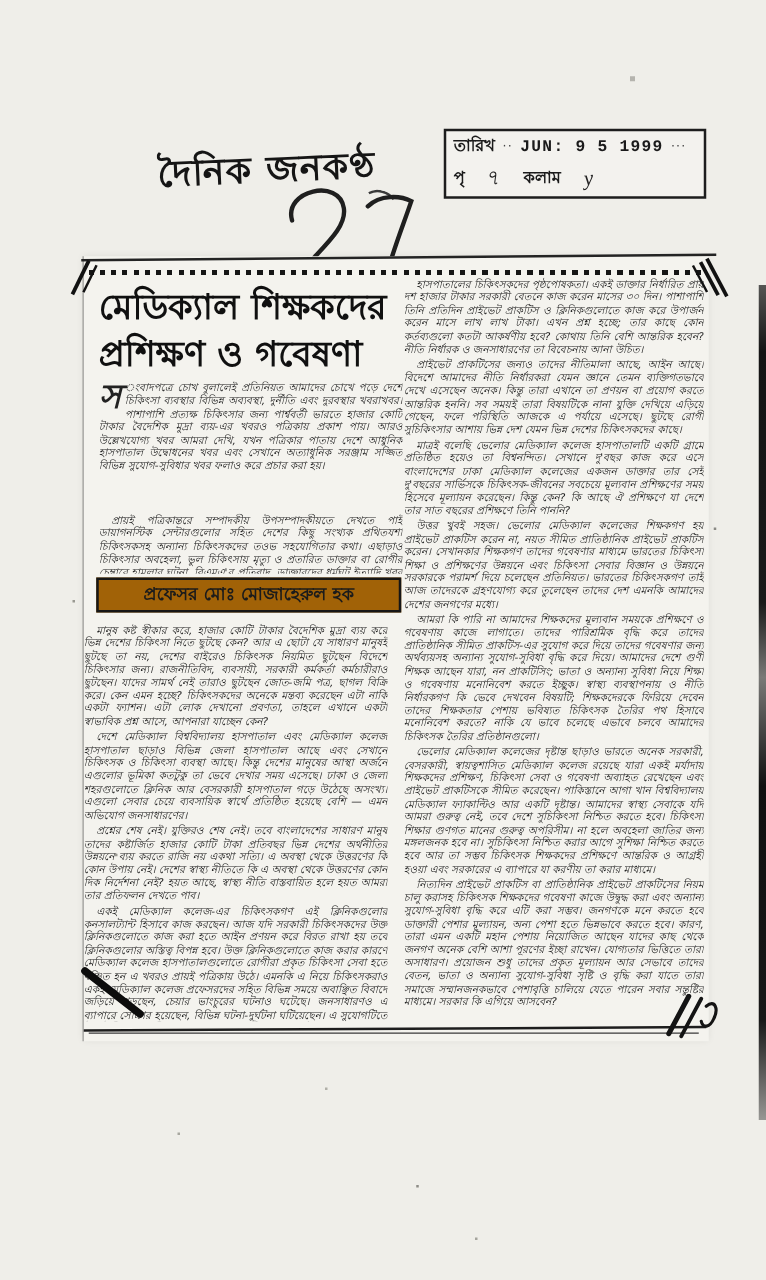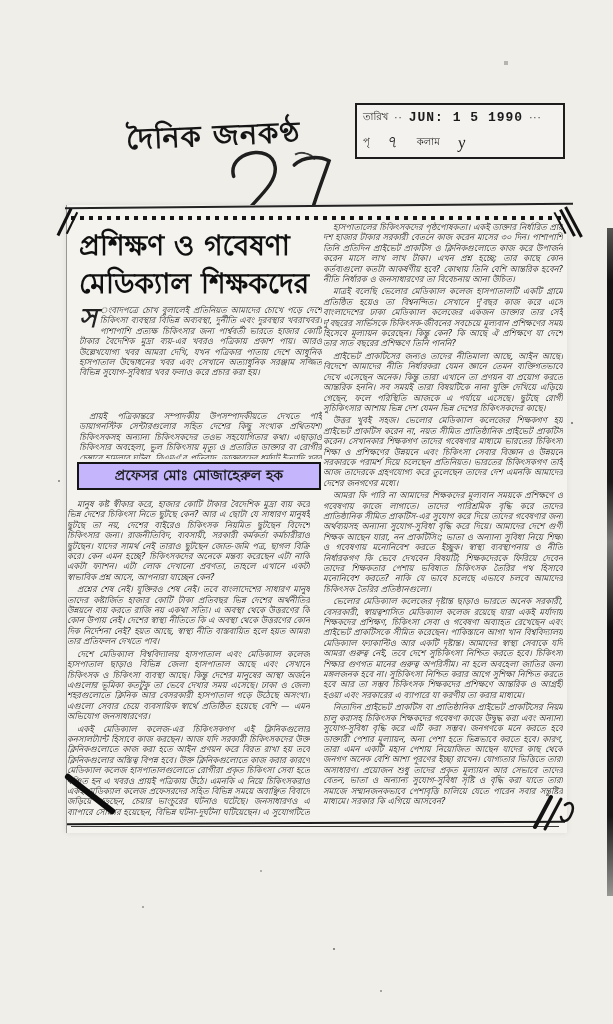--- a/index.html
+++ b/index.html
@@ -9,21 +9,21 @@
   .masthead{position:absolute;left:126px;top:112px;width:200px;
             font-family:"DejaVu Serif",serif;font-weight:bold;font-size:29px;
             transform:rotate(-2.5deg);letter-spacing:1px;color:#151515;white-space:nowrap;
             overflow:hidden;}
   .pen-curve{position:absolute;left:288px;top:152px;width:26px;height:22px;
              border:2px solid transparent;border-top:2.5px solid #3a3a3a;border-radius:50%;
              transform:rotate(14deg);}
   .stamp{position:absolute;left:355px;top:103px;width:206px;height:52px;
          border:2.5px solid #1d1d1d;background:rgba(255,255,255,0.25);}
   .stamp-row{display:flex;align-items:center;height:25px;padding:0 6px;gap:6px;}
-  .stamp-label{font-weight:normal;font-size:10px;}
+  .stamp-label{font-weight:bold;font-size:13px;}
   .stamp-date{font-family:"Liberation Mono",monospace;font-weight:bold;font-size:13px;
               letter-spacing:1px;}
   .stamp-dots{font-size:10px;color:#444;letter-spacing:1px;}
   .hand{font-family:"Liberation Serif",serif;font-style:italic;font-size:17px;color:#222;
         transform:rotate(-6deg);display:inline-block;}
   .handnum{position:absolute;left:212px;top:138px;width:140px;height:105px;
            transform:rotate(-4deg);}
   .handnum path{fill:none;stroke:#1f1f1f;stroke-width:4;stroke-linecap:round;}
   
   .clipping{position:absolute;left:66px;top:205px;width:500px;height:628px;
@@ -43,21 +43,21 @@
             font-weight:bold;font-size:28px;line-height:38px;color:#101010;}
   .headline div{white-space:nowrap;overflow:hidden;}
   .bodytext{font-size:8.4px;line-height:10.4px;text-align:justify;color:#222;
             overflow:hidden;font-style:italic;}
   .bodytext p{margin:0 0 2px 0;text-indent:10px;}
   .intro{position:absolute;left:12px;top:100px;width:243px;height:104px;}
   .dropcap{float:left;font-size:27px;line-height:22px;font-weight:bold;padding:2px 3px 0 0;}
   .left-upper{position:absolute;left:12px;top:206px;width:243px;height:48px;}
   .byline{position:absolute;left:10px;top:257px;width:240px;height:24px;
           border:2.5px solid #161616;display:flex;align-items:center;justify-content:center;
-          font-weight:bold;font-size:14px;white-space:nowrap;overflow:hidden;background:#c4b5fd;}
+          font-weight:bold;font-size:14px;white-space:nowrap;overflow:hidden;background:#a16207;}
   .left-lower{position:absolute;left:0;top:294px;width:243px;height:318px;}
   .right-col{position:absolute;left:256px;top:17px;width:240px;height:598px;}
   .bottom-rule1{position:absolute;left:0;right:2px;top:617px;height:2px;background:#1d1d1d;
                 transform:rotate(-0.3deg);}
   .bottom-rule2{position:absolute;left:4px;right:8px;top:621px;height:1px;background:#3a3a3a;}
   .slash-bl{position:absolute;left:-8px;top:586px;width:62px;height:6px;background:#0c0c0c;
             border-radius:3px;transform:rotate(38deg);}
   .endmarks{position:absolute;left:462px;top:590px;width:46px;height:40px;}
   .endmarks path{fill:none;stroke:#141414;stroke-linecap:round;}
   
@@ -74,21 +74,21 @@
 
 <div class="page">
 
   <div class="masthead">দৈনিক জনকণ্ঠ</div>
   <div class="pen-curve"></div>
 
   <div class="stamp">
     <div class="stamp-row">
       <span class="stamp-label">তারিখ</span>
       <span class="stamp-dots">··</span>
-      <span class="stamp-date">JUN: 1 5 1990</span>
+      <span class="stamp-date">JUN: 9 5 1999</span>
       <span class="stamp-dots">···</span>
     </div>
     <div class="stamp-row">
       <span class="stamp-label">পৃ</span>
       <span class="hand" style="margin:0 14px 0 10px">৭</span>
       <span class="stamp-label">কলাম</span>
       <span class="hand" style="margin-left:12px">y</span>
     </div>
   </div>
 
@@ -100,46 +100,46 @@
   <div class="clipping">
     <div class="clip-topline"></div>
     <div class="dotted-rule"></div>
     <div class="tear tl1"></div>
     <div class="tear tl2"></div>
     <div class="tear tr1"></div>
     <div class="tear tr2"></div>
     <div class="tear tr3"></div>
 
     <div class="headline">
+      <div>মেডিক্যাল শিক্ষকদের</div>
       <div>প্রশিক্ষণ ও গবেষণা</div>
-      <div>মেডিক্যাল শিক্ষকদের</div>
     </div>
 
     <div class="bodytext intro">
       <span class="dropcap">স</span>
       <span>ংবাদপত্রে চোখ বুলালেই প্রতিনিয়ত আমাদের চোখে পড়ে দেশে চিকিৎসা ব্যবস্থার বিভিন্ন অব্যবস্থা, দুর্নীতি এবং দুরবস্থার খবরাখবর। পাশাপাশি প্রত্যক্ষ চিকিৎসার জন্য পার্শ্ববর্তী ভারতে হাজার কোটি টাকার বৈদেশিক মুদ্রা ব্যয়-এর খবরও পত্রিকায় প্রকাশ পায়। আরও উল্লেখযোগ্য খবর আমরা দেখি, যখন পত্রিকার পাতায় দেশে আধুনিক হাসপাতাল উদ্বোধনের খবর এবং সেখানে অত্যাধুনিক সরঞ্জাম সজ্জিত বিভিন্ন সুযোগ-সুবিধার খবর ফলাও করে প্রচার করা হয়।</span>
     </div>
 
     <div class="bodytext left-upper">
         <p>প্রায়ই পত্রিকান্তরে সম্পাদকীয় উপসম্পাদকীয়তে দেখতে পাই ডায়াগনস্টিক সেন্টারগুলোর সহিত দেশের কিছু সংখ্যক প্রথিতযশা চিকিৎসকসহ অন্যান্য চিকিৎসকদের তওভ সহযোগিতার কথা। এছাড়াও চিকিৎসার অবহেলা, ভুল চিকিৎসায় মৃত্যু ও প্রতারিত ডাক্তার বা রোগীর চেম্বারে হামলার ঘটনা, বিএমএ'র প্রতিবাদ, ডাক্তারদের ধর্মঘট ইত্যাদি খবর তো নিয়মিতই ছাপা হচ্ছে।</p>
       </div>
 
     <div class="byline">প্রফেসর মোঃ মোজাহেরুল হক</div>
 
     <div class="bodytext left-lower">
         <p>মানুষ কষ্ট স্বীকার করে, হাজার কোটি টাকার বৈদেশিক মুদ্রা ব্যয় করে ভিন্ন দেশের চিকিৎসা নিতে ছুটছে কেন? আর এ ছোটা যে সাধারণ মানুষই ছুটছে তা নয়, দেশের বাইরেও চিকিৎসক নিয়মিত ছুটছেন বিদেশে চিকিৎসার জন্য। রাজনীতিবিদ, ব্যবসায়ী, সরকারী কর্মকর্তা কর্মচারীরাও ছুটছেন। যাদের সামর্থ নেই তারাও ছুটছেন জোত-জমি পত্র, ছাগল বিক্রি করে। কেন এমন হচ্ছে? চিকিৎসকদের অনেকে মন্তব্য করেছেন এটা নাকি একটা ফ্যাশন। এটা লোক দেখানো প্রবণতা, তাহলে এখানে একটা স্বাভাবিক প্রশ্ন আসে, আপনারা যাচ্ছেন কেন?</p>
+        <p>দেশে মেডিক্যাল বিশ্ববিদ্যালয় হাসপাতাল এবং মেডিক্যাল কলেজ হাসপাতাল ছাড়াও বিভিন্ন জেলা হাসপাতাল আছে এবং সেখানে চিকিৎসক ও চিকিৎসা ব্যবস্থা আছে। কিন্তু দেশের মানুষের আস্থা অর্জনে এগুলোর ভূমিকা কতটুকু তা ভেবে দেখার সময় এসেছে। ঢাকা ও জেলা শহরগুলোতে ক্লিনিক আর বেসরকারী হাসপাতাল গড়ে উঠেছে অসংখ্য। এগুলো সেবার চেয়ে ব্যবসায়িক স্বার্থে প্রতিষ্ঠিত হয়েছে বেশি — এমন অভিযোগ জনসাধারণের।</p>
         <p>প্রশ্নের শেষ নেই। যুক্তিরও শেষ নেই। তবে বাংলাদেশের সাধারণ মানুষ তাদের কষ্টার্জিত হাজার কোটি টাকা প্রতিবছর ভিন্ন দেশের অর্থনীতির উন্নয়নে ব্যয় করতে রাজি নয় একথা সত্যি। এ অবস্থা থেকে উত্তরণের কি কোন উপায় নেই। দেশের স্বাস্থ্য নীতিতে কি এ অবস্থা থেকে উত্তরণের কোন দিক নির্দেশনা নেই? হয়ত আছে, স্বাস্থ্য নীতি বাস্তবায়িত হলে হয়ত আমরা তার প্রতিফলন দেখতে পাব।</p>
-        <p>দেশে মেডিক্যাল বিশ্ববিদ্যালয় হাসপাতাল এবং মেডিক্যাল কলেজ হাসপাতাল ছাড়াও বিভিন্ন জেলা হাসপাতাল আছে এবং সেখানে চিকিৎসক ও চিকিৎসা ব্যবস্থা আছে। কিন্তু দেশের মানুষের আস্থা অর্জনে এগুলোর ভূমিকা কতটুকু তা ভেবে দেখার সময় এসেছে। ঢাকা ও জেলা শহরগুলোতে ক্লিনিক আর বেসরকারী হাসপাতাল গড়ে উঠেছে অসংখ্য। এগুলো সেবার চেয়ে ব্যবসায়িক স্বার্থে প্রতিষ্ঠিত হয়েছে বেশি — এমন অভিযোগ জনসাধারণের।</p>
         <p>একই মেডিক্যাল কলেজ-এর চিকিৎসকগণ এই ক্লিনিকগুলোর কনসালট্যান্ট হিসাবে কাজ করছেন। আজ যদি সরকারী চিকিৎসকদের উক্ত ক্লিনিকগুলোতে কাজ করা হতে আইন প্রণয়ন করে বিরত রাখা হয় তবে ক্লিনিকগুলোর অস্তিত্ব বিপন্ন হবে। উক্ত ক্লিনিকগুলোতে কাজ করার কারণে মেডিক্যাল কলেজ হাসপাতালগুলোতে রোগীরা প্রকৃত চিকিৎসা সেবা হতে বঞ্চিত হন এ খবরও প্রায়ই পত্রিকায় উঠে। এমনকি এ নিয়ে চিকিৎসকরাও একই মেডিক্যাল কলেজ প্রফেসরদের সহিত বিভিন্ন সময়ে অবাঞ্ছিত বিবাদে জড়িয়ে পড়ছেন, চেয়ার ভাংচুরের ঘটনাও ঘটেছে। জনসাধারণও এ ব্যাপারে সোচ্চার হয়েছেন, বিভিন্ন ঘটনা-দুর্ঘটনা ঘটিয়েছেন। এ সুযোগটিতে টানাটানিরও অভিযোগ আছে। রোগীদের স্বার্থে দেশে যতগুলো ডায়াগনস্টিক সেন্টার, হাসপাতাল, ক্লিনিক গড়ে উঠেছে তার চেয়ে বেশি গড়ে উঠেছে ব্যবসায়িক স্বার্থে আর তাতে পেয়েছে প্রতিটি মেডিক্যাল কলেজ হাসপাতাল বা জেলা</p>
       </div>
 
     <div class="bodytext right-col">
         <p>হাসপাতালের চিকিৎসকদের পৃষ্ঠপোষকতা। একই ডাক্তার নির্ধারিত প্রায় দশ হাজার টাকার সরকারী বেতনে কাজ করেন মাসের ৩০ দিন। পাশাপাশি তিনি প্রতিদিন প্রাইভেট প্রাকটিস ও ক্লিনিকগুলোতে কাজ করে উপার্জন করেন মাসে লাখ লাখ টাকা। এখন প্রশ্ন হচ্ছে; তার কাছে কোন কর্তব্যগুলো কতটা আকর্ষণীয় হবে? কোথায় তিনি বেশি আন্তরিক হবেন? নীতি নির্ধারক ও জনসাধারণের তা বিবেচনায় আনা উচিত।</p>
+        <p>প্রাইভেট প্রাকটিসের জন্যও তাদের নীতিমালা আছে, আইন আছে। বিদেশে আমাদের নীতি নির্ধারকরা যেমন জ্ঞানে তেমন ব্যক্তিগতভাবে দেখে এসেছেন অনেক। কিন্তু তারা এখানে তা প্রণয়ন বা প্রয়োগ করতে আন্তরিক হননি। সব সময়ই তারা বিষয়টিকে নানা যুক্তি দেখিয়ে এড়িয়ে গেছেন, ফলে পরিস্থিতি আজকে এ পর্যায়ে এসেছে। ছুটছে রোগী সুচিকিৎসার আশায় ভিন্ন দেশ যেমন ভিন্ন দেশের চিকিৎসকদের কাছে।</p>
         <p>মাত্রই বলেছি ভেলোর মেডিক্যাল কলেজ হাসপাতালটি একটি গ্রামে প্রতিষ্ঠিত হয়েও তা বিশ্বনন্দিত। সেখানে দু'বছর কাজ করে এসে বাংলাদেশের ঢাকা মেডিক্যাল কলেজের একজন ডাক্তার তার সেই দু'বছরের সার্ভিসকে চিকিৎসক-জীবনের সবচেয়ে মূল্যবান প্রশিক্ষণের সময় হিসেবে মূল্যায়ন করেছেন। কিন্তু কেন? কি আছে ঐ প্রশিক্ষণে যা দেশে তার সাত বছরের প্রশিক্ষণে তিনি পাননি?</p>
-        <p>প্রাইভেট প্রাকটিসের জন্যও তাদের নীতিমালা আছে, আইন আছে। বিদেশে আমাদের নীতি নির্ধারকরা যেমন জ্ঞানে তেমন ব্যক্তিগতভাবে দেখে এসেছেন অনেক। কিন্তু তারা এখানে তা প্রণয়ন বা প্রয়োগ করতে আন্তরিক হননি। সব সময়ই তারা বিষয়টিকে নানা যুক্তি দেখিয়ে এড়িয়ে গেছেন, ফলে পরিস্থিতি আজকে এ পর্যায়ে এসেছে। ছুটছে রোগী সুচিকিৎসার আশায় ভিন্ন দেশ যেমন ভিন্ন দেশের চিকিৎসকদের কাছে।</p>
         <p>উত্তর খুবই সহজ। ভেলোর মেডিক্যাল কলেজের শিক্ষকগণ হয় প্রাইভেট প্রাকটিস করেন না, নয়ত সীমিত প্রাতিষ্ঠানিক প্রাইভেট প্রাকটিস করেন। সেখানকার শিক্ষকগণ তাদের গবেষণার মাধ্যমে ভারতের চিকিৎসা শিক্ষা ও প্রশিক্ষণের উন্নয়নে এবং চিকিৎসা সেবার বিজ্ঞান ও উন্নয়নে সরকারকে পরামর্শ দিয়ে চলেছেন প্রতিনিয়ত। ভারতের চিকিৎসকগণ তাই আজ তাদেরকে গ্রহণযোগ্য করে তুলেছেন তাদের দেশ এমনকি আমাদের দেশের জনগণের মধ্যে।</p>
         <p>আমরা কি পারি না আমাদের শিক্ষকদের মূল্যবান সময়কে প্রশিক্ষণে ও গবেষণায় কাজে লাগাতে। তাদের পারিশ্রমিক বৃদ্ধি করে তাদের প্রাতিষ্ঠানিক সীমিত প্রাকটিস-এর সুযোগ করে দিয়ে তাদের গবেষণার জন্য অর্থব্যয়সহ অন্যান্য সুযোগ-সুবিধা বৃদ্ধি করে দিয়ে। আমাদের দেশে গুণী শিক্ষক আছেন যারা, নন প্রাকটিসিং; ভাতা ও অন্যান্য সুবিধা নিয়ে শিক্ষা ও গবেষণায় মনোনিবেশ করতে ইচ্ছুক। স্বাস্থ্য ব্যবস্থাপনায় ও নীতি নির্ধারকগণ কি ভেবে দেখবেন বিষয়টি; শিক্ষকদেরকে ফিরিয়ে দেবেন তাদের শিক্ষকতার পেশায় ভবিষ্যত চিকিৎসক তৈরির পথ হিসাবে মনোনিবেশ করতে? নাকি যে ভাবে চলেছে এভাবে চলবে আমাদের চিকিৎসক তৈরির প্রতিষ্ঠানগুলো।</p>
         <p>ভেলোর মেডিক্যাল কলেজের দৃষ্টান্ত ছাড়াও ভারতে অনেক সরকারী, বেসরকারী, স্বায়ত্বশাসিত মেডিক্যাল কলেজ রয়েছে যারা একই মর্যাদায় শিক্ষকদের প্রশিক্ষণ, চিকিৎসা সেবা ও গবেষণা অব্যাহত রেখেছেন এবং প্রাইভেট প্রাকটিসকে সীমিত করেছেন। পাকিস্তানে আগা খান বিশ্ববিদ্যালয় মেডিক্যাল ফ্যাকাল্টিও আর একটি দৃষ্টান্ত। আমাদের স্বাস্থ্য সেবাকে যদি আমরা গুরুত্ব নেই, তবে দেশে সুচিকিৎসা নিশ্চিত করতে হবে। চিকিৎসা শিক্ষার গুণগত মানের গুরুত্ব অপরিসীম। না হলে অবহেলা জাতির জন্য মঙ্গলজনক হবে না। সুচিকিৎসা নিশ্চিত করার আগে সুশিক্ষা নিশ্চিত করতে হবে আর তা সম্ভব চিকিৎসক শিক্ষকদের প্রশিক্ষণে আন্তরিক ও আগ্রহী হওয়া এবং সরকারের এ ব্যাপারে যা করণীয় তা করার মাধ্যমে।</p>
         <p>নিত্যদিন প্রাইভেট প্রাকটিস বা প্রাতিষ্ঠানিক প্রাইভেট প্রাকটিসের নিয়ম চালু করাসহ চিকিৎসক শিক্ষকদের গবেষণা কাজে উদ্বুদ্ধ করা এবং অন্যান্য সুযোগ-সুবিধা বৃদ্ধি করে এটি করা সম্ভব। জনগণকে মনে করতে হবে ডাক্তারী পেশার মূল্যায়ন, অন্য পেশা হতে ভিন্নভাবে করতে হবে। কারণ, তারা এমন একটি মহান পেশায় নিয়োজিত আছেন যাদের কাছ থেকে জনগণ অনেক বেশি আশা পূরণের ইচ্ছা রাখেন। যোগ্যতার ভিত্তিতে তারা অসাধারণ। প্রয়োজন শুধু তাদের প্রকৃত মূল্যায়ন আর সেভাবে তাদের বেতন, ভাতা ও অন্যান্য সুযোগ-সুবিধা সৃষ্টি ও বৃদ্ধি করা যাতে তারা সমাজে সম্মানজনকভাবে পেশাবৃত্তি চালিয়ে যেতে পারেন সবার সন্তুষ্টির মাধ্যমে। সরকার কি এগিয়ে আসবেন?</p>
       </div>
 
     <div class="bottom-rule1"></div>
     <div class="bottom-rule2"></div>
     <div class="slash-bl"></div>
     <svg class="endmarks" viewBox="0 0 46 40">

